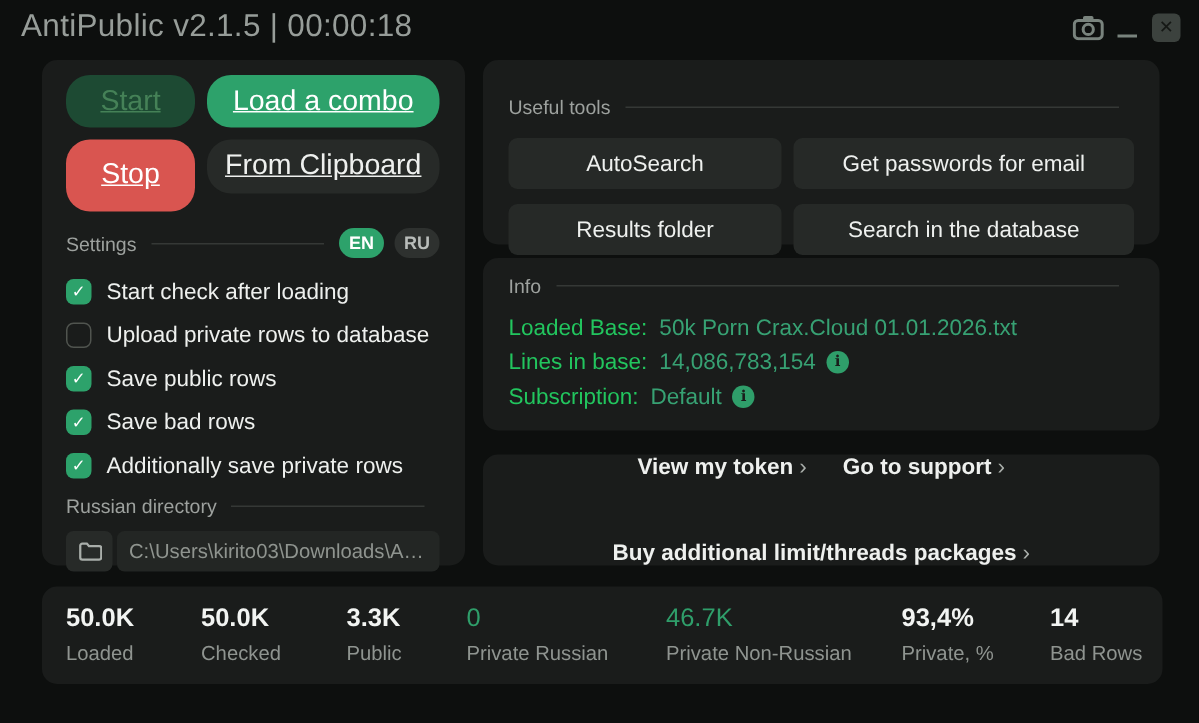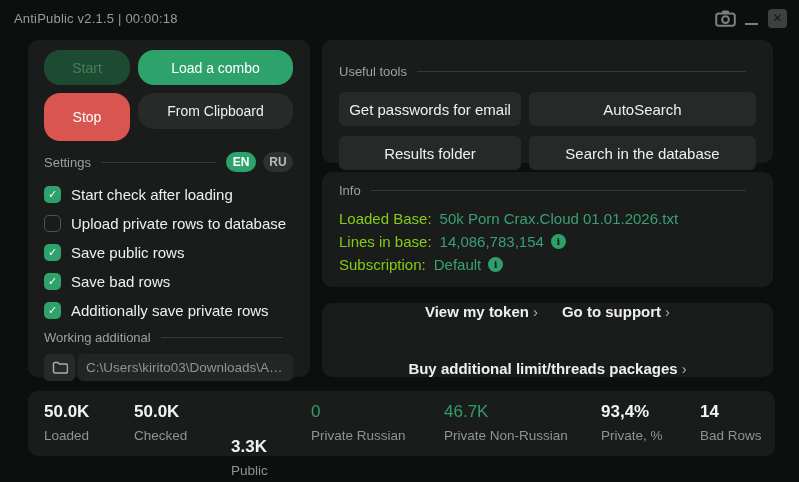--- a/index.html
+++ b/index.html
@@ -7,38 +7,38 @@
   body {
     background:#0d0f0e;
     font-family:"Liberation Sans","DejaVu Sans",sans-serif;
     overflow:hidden;
   }
   .window { position:relative; width:799px; height:482px; background:#0d0f0e; }
 
   
   .titlebar { position:absolute; top:0; left:0; right:0; height:32px;
     display:flex; align-items:center; padding:4px 12px 0 14px; }
-  .title { color:#979d99; font-size:13px; letter-spacing:.2px; }
+  .title { color:#979d99; font-size:21px; letter-spacing:.2px; }
   .tb-right { margin-left:auto; display:flex; align-items:center; gap:9px; }
   .camera-btn { display:flex; align-items:center; justify-content:center; cursor:pointer; }
   .min-btn { width:14px; height:16px; position:relative; cursor:pointer; }
   .min-btn::after { content:""; position:absolute; left:0; bottom:1px; width:13px; height:2px; background:#79837d; }
   .close-btn { width:19px; height:19px; background:#3c423e; border-radius:4px;
     color:#14171
 5; display:flex; align-items:center; justify-content:center;
     font-size:12px; font-weight:bold; color:#151815; cursor:pointer; }
 
   
   .panel { position:absolute; background:#1a1c1b; border-radius:10px; }
 
   .left-panel { left:28px; top:40px; width:282px; height:337px; padding:10px 17px 16px 16px; }
 
   .btn-row { display:flex; gap:8px; margin-bottom:8px; }
-  .btn { border:none; border-radius:16px; font-size:14px; cursor:pointer;
-    font-family:"Liberation Sans","DejaVu Sans",sans-serif; }
+  .btn { border:none; border-radius:16px; font-size:19px; cursor:pointer;
+    font-family:"Liberation Sans","DejaVu Sans",sans-serif;text-decoration:underline; }
   .btn-start { width:86px; height:35px; background:#1d4a33; color:#458157; }
   .btn-load  { flex:1; height:35px; background:#2da26b; color:#ffffff; }
   .btn-stop  { width:86px; height:48px; background:#d95550; color:#ffffff; }
   .btn-clip  { flex:1; height:36px; background:#272a28; color:#eef0ee; }
 
   .section-head { display:flex; align-items:center; margin-top:11px; }
   .section-label { font-size:13px; color:#9da19e; white-space:nowrap; }
   .section-line { flex:1; height:1px; background:#353836; margin:0 10px; }
 
   .lang-group { display:flex; gap:7px; }
@@ -64,39 +64,39 @@
     text-overflow:ellipsis; white-space:nowrap; overflow:hidden; }
 
   .tools-panel { left:322px; top:40px; width:451px; height:123px; padding:13px 17px 16px 17px; }
   .tools-grid { display:grid; grid-template-columns:182px 1fr; gap:10px 8px; margin-top:13px; }
   .tool-btn { height:34px; background:#262927; color:#eef0ee; border:none; border-radius:6px;
     font-size:15px; cursor:pointer; font-family:"Liberation Sans","DejaVu Sans",sans-serif; }
 
   .info-panel { left:322px; top:172px; width:451px; height:115px; padding:11px 17px; }
   .info-rows { margin-top:9px; }
   .info-row { display:flex; align-items:center; height:23px; font-size:15px; }
-  .info-label { color:#84cc16; }
+  .info-label { color:#22c55e; }
   .info-value { color:#37a173; margin-left:8px; white-space:nowrap; }
   .info-icon { width:15px; height:15px; border-radius:50%; background:#2f9e6a; flex:none;
     display:flex; align-items:center; justify-content:center; margin-left:7px; cursor:pointer; }
   .info-icon::after { content:"i"; color:#1a1c1b; font-size:10px; font-weight:bold;
     font-family:"DejaVu Serif",serif; }
 
   .links-panel { left:322px; top:303px; width:451px; height:74px;
     display:flex; flex-direction:column; align-items:center; justify-content:space-between; gap:7px; }
   .link-line { display:flex; gap:24px; }
   .link { font-size:15px; font-weight:bold; color:#eef0ee; cursor:pointer; white-space:nowrap; }
   .link .arrow { color:#a9aeaa; font-weight:normal; margin-left:4px; }
 
   .stats-bar { left:28px; top:391px; width:747px; height:65px; padding:11px 16px 0 16px;
     display:flex;justify-content:space-between; }
   .stat { display:flex; flex-direction:column; flex:none; }
   .stat:nth-child(1){ width:90px; }
   .stat:nth-child(2){ width:97px; }
-  .stat:nth-child(3){ width:80px;margin-top:35px; }
+  .stat:nth-child(3){ width:80px; }
   .stat:nth-child(4){ width:133px; }
   .stat:nth-child(5){ width:157px; }
   .stat:nth-child(6){ width:99px; }
   .stat-value { font-size:17px; font-weight:bold; color:#f2f4f2; }
   .stat-value.green { color:#2f9e6a; font-weight:normal; }
   .stat-label { font-size:13.5px; color:#8f9490; margin-top:6px; white-space:nowrap; }
 </style>
 </head>
 <body>
 
@@ -157,43 +157,43 @@
         <span class="cb-box checked"></span>
         <span class="cb-label">Save bad rows</span>
       </div>
       <div class="cb-row">
         <span class="cb-box checked"></span>
         <span class="cb-label">Additionally save private rows</span>
       </div>
     </div>
 
     <div class="section-head" style="margin-top:2px;">
-      <span class="section-label">Working additional</span>
+      <span class="section-label">Russian directory</span>
       <span class="section-line"></span>
     </div>
     <div class="wd-row">
       <button class="wd-folder">
         <span style="display:flex;">
           <svg width="16" height="13" viewBox="0 0 16 13">
             <path d="M1.5 2.8c0-.8.6-1.4 1.4-1.4h3l1.4 1.6h6.8c.8 0 1.4.6 1.4 1.4v6.2c0 .8-.6 1.4-1.4 1.4H2.9c-.8 0-1.4-.6-1.4-1.4V2.8z" fill="none" stroke="#a9aeaa" stroke-width="1.5"></path>
           </svg>
         </span>
       </button>
       <input class="wd-input" readonly="" value="C:\Users\kirito03\Downloads\An..." style="">
     </div>
   </div>
 
   <div class="panel tools-panel">
     <div class="section-head" style="margin-top:11px;">
       <span class="section-label">Useful tools</span>
       <span class="section-line"></span>
     </div>
     <div class="tools-grid">
+      <button class="tool-btn">AutoSearch</button>
       <button class="tool-btn">Get passwords for email</button>
-      <button class="tool-btn">AutoSearch</button>
       <button class="tool-btn">Results folder</button>
       <button class="tool-btn">Search in the database</button>
     </div>
   </div>
 
   <div class="panel info-panel">
     <div class="section-head" style="margin-top:0;">
       <span class="section-label">Info</span>
       <span class="section-line"></span>
     </div>

